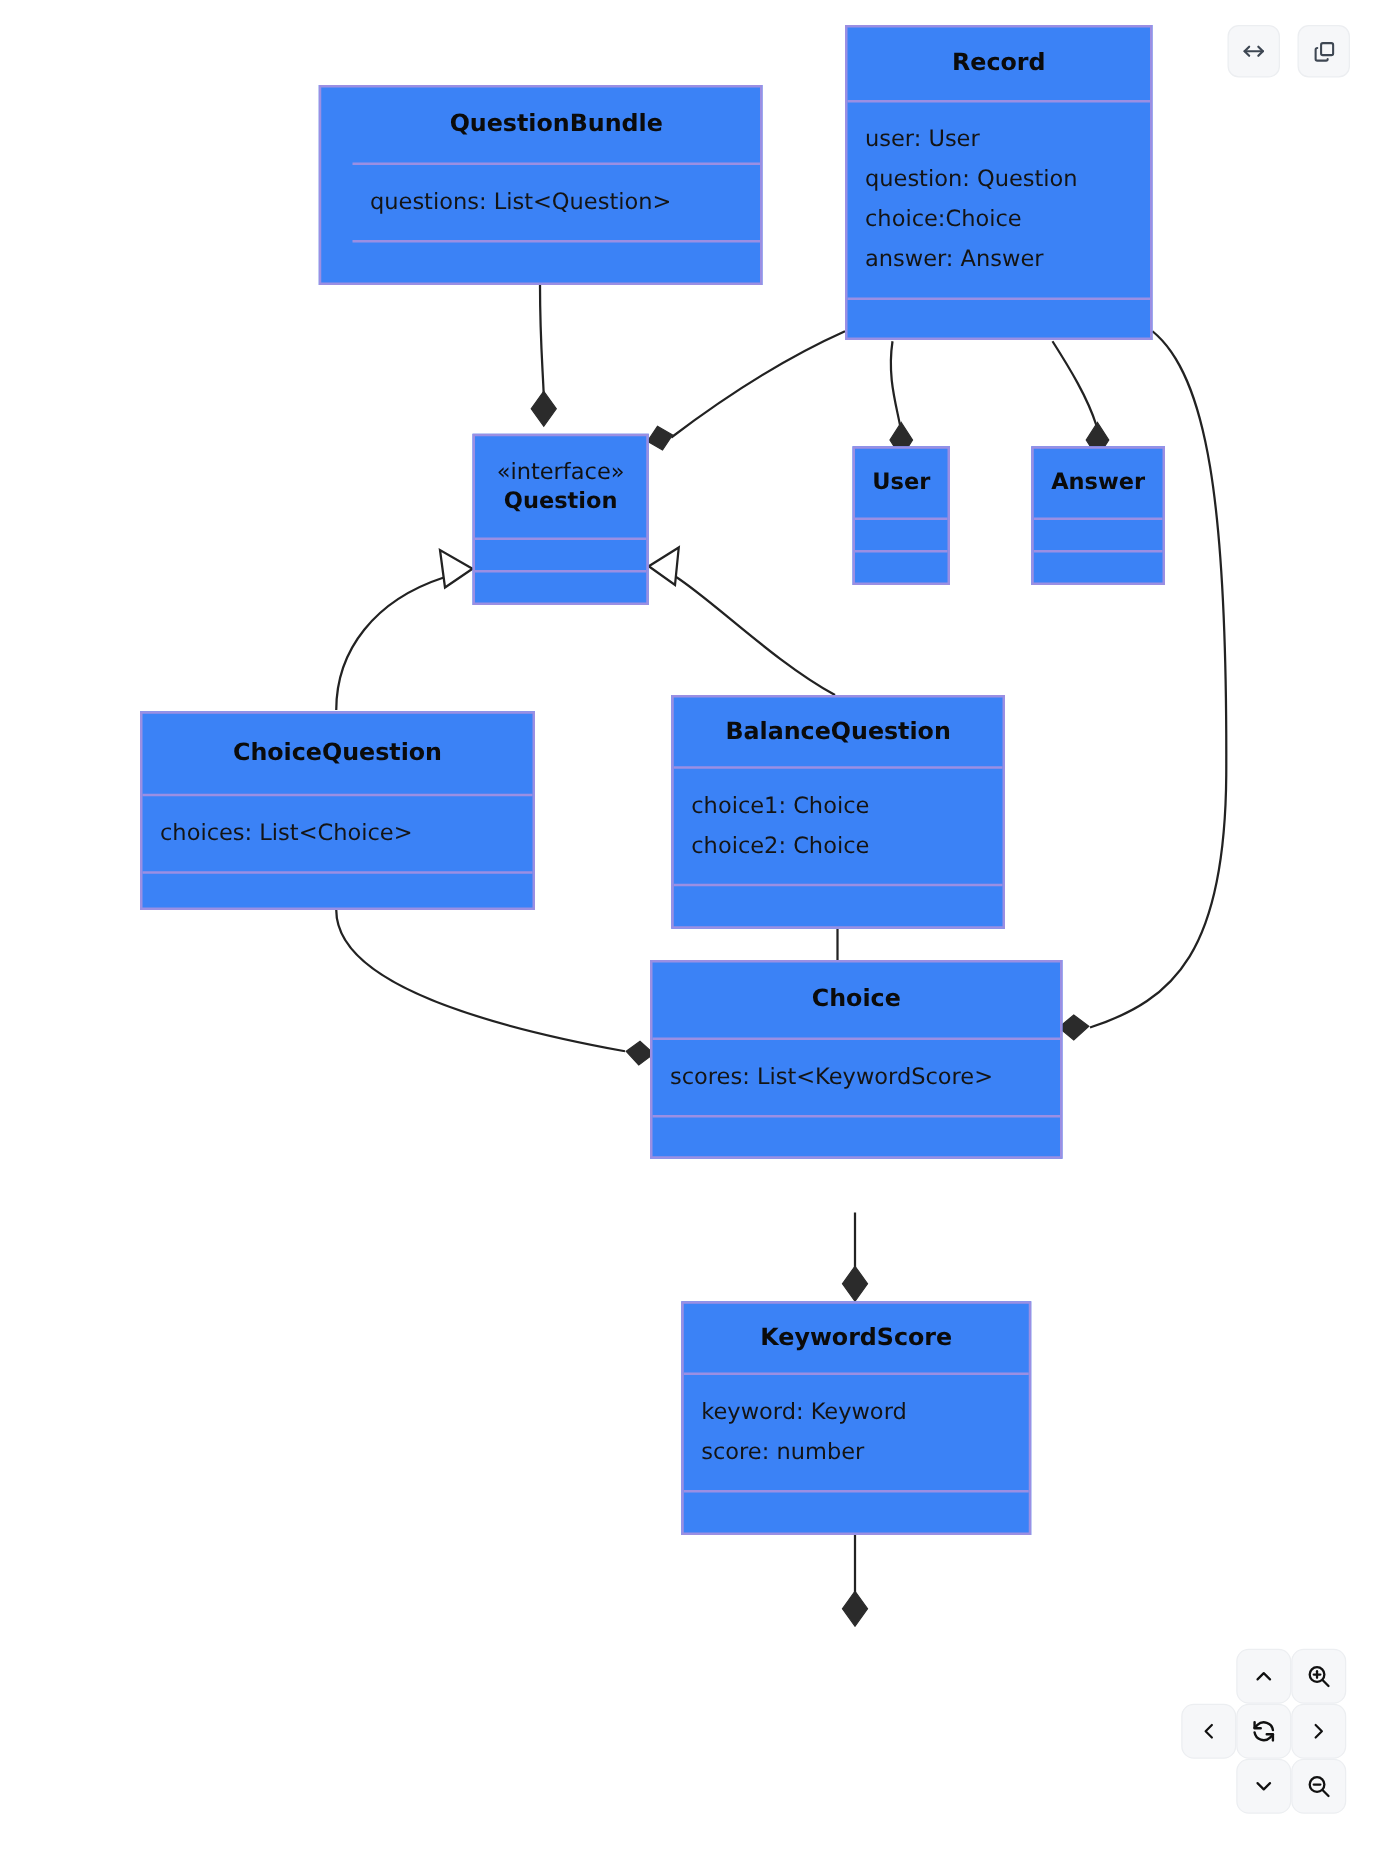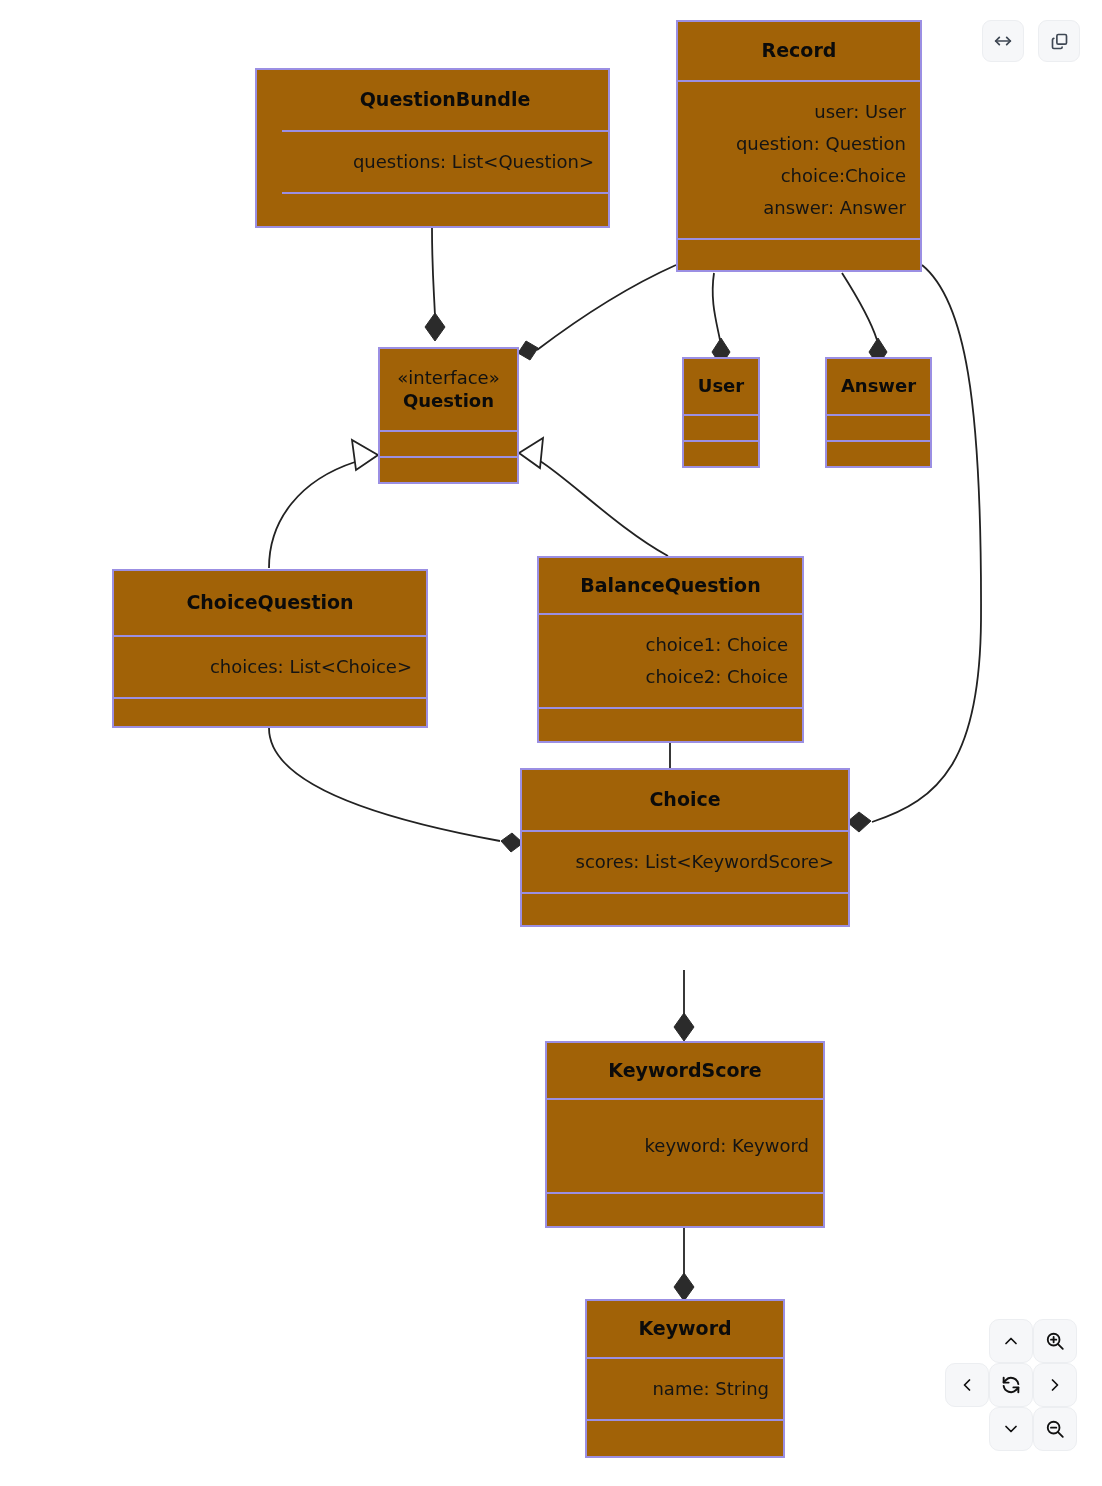--- a/index.html
+++ b/index.html
@@ -26,30 +26,29 @@
     position: absolute;
     left: 0; top: 0;
     width: 1102px;
     height: 1486px;
     pointer-events: none;
   }
   .uml-class {
     position: absolute;
     box-sizing: border-box;
     border: 2px solid #9b8fe3;
-    background: #a16207;
+    background: #3b82f6;
     display: flex;
     flex-direction: column;
   }
   .compartment {
     box-sizing: border-box;
     display: flex;
     flex-direction: column;
     justify-content: center;
-    align-items: flex-end;
   }
   .compartment + .compartment {
     border-top: 2px solid #9b8fe3;
   }
   .cmp-title {
     align-items: center;
     justify-content: center;
     text-align: center;
   }
   .class-name {
@@ -235,33 +234,25 @@
     </div>
     <div class="compartment cmp-empty" style="flex:1;"></div>
   </div>
 
   <div class="uml-class" id="n-keywordscore" style="left:545px; top:1041px; width:280px; height:187px;">
     <div class="compartment cmp-title" style="height:55px;text-align:right;">
       <div class="class-name">KeywordScore</div>
     </div>
     <div class="compartment cmp-attrs" style="height:94px;">
       <div class="attr">keyword: Keyword</div>
-    </div>
-    <div class="compartment cmp-empty" style="flex:1;"></div>
-  </div>
-
-  <div class="uml-class" id="n-keyword" style="left:585px; top:1299px; width:200px; height:159px;">
-    <div class="compartment cmp-title" style="height:56px;">
-      <div class="class-name">Keyword</div>
-    </div>
-    <div class="compartment cmp-attrs" style="height:62px;">
-      <div class="attr">name: String</div>
-    </div>
-    <div class="compartment cmp-empty" style="flex:1;"></div>
-  </div>
+      <div class="attr">score: number</div>
+    </div>
+    <div class="compartment cmp-empty" style="flex:1;"></div>
+  </div>
+
 
   <div class="tool-btn topbar-btn" id="btn-fit">
     <span>
       <svg width="22" height="22" viewBox="0 0 24 24" fill="none" stroke="#3e4753" stroke-width="1.9" stroke-linecap="round" stroke-linejoin="round">
         <line x1="4" y1="12" x2="20" y2="12"></line>
         <polyline points="8,8 4,12 8,16"></polyline>
         <polyline points="16,8 20,12 16,16"></polyline>
       </svg>
     </span>
   </div>

